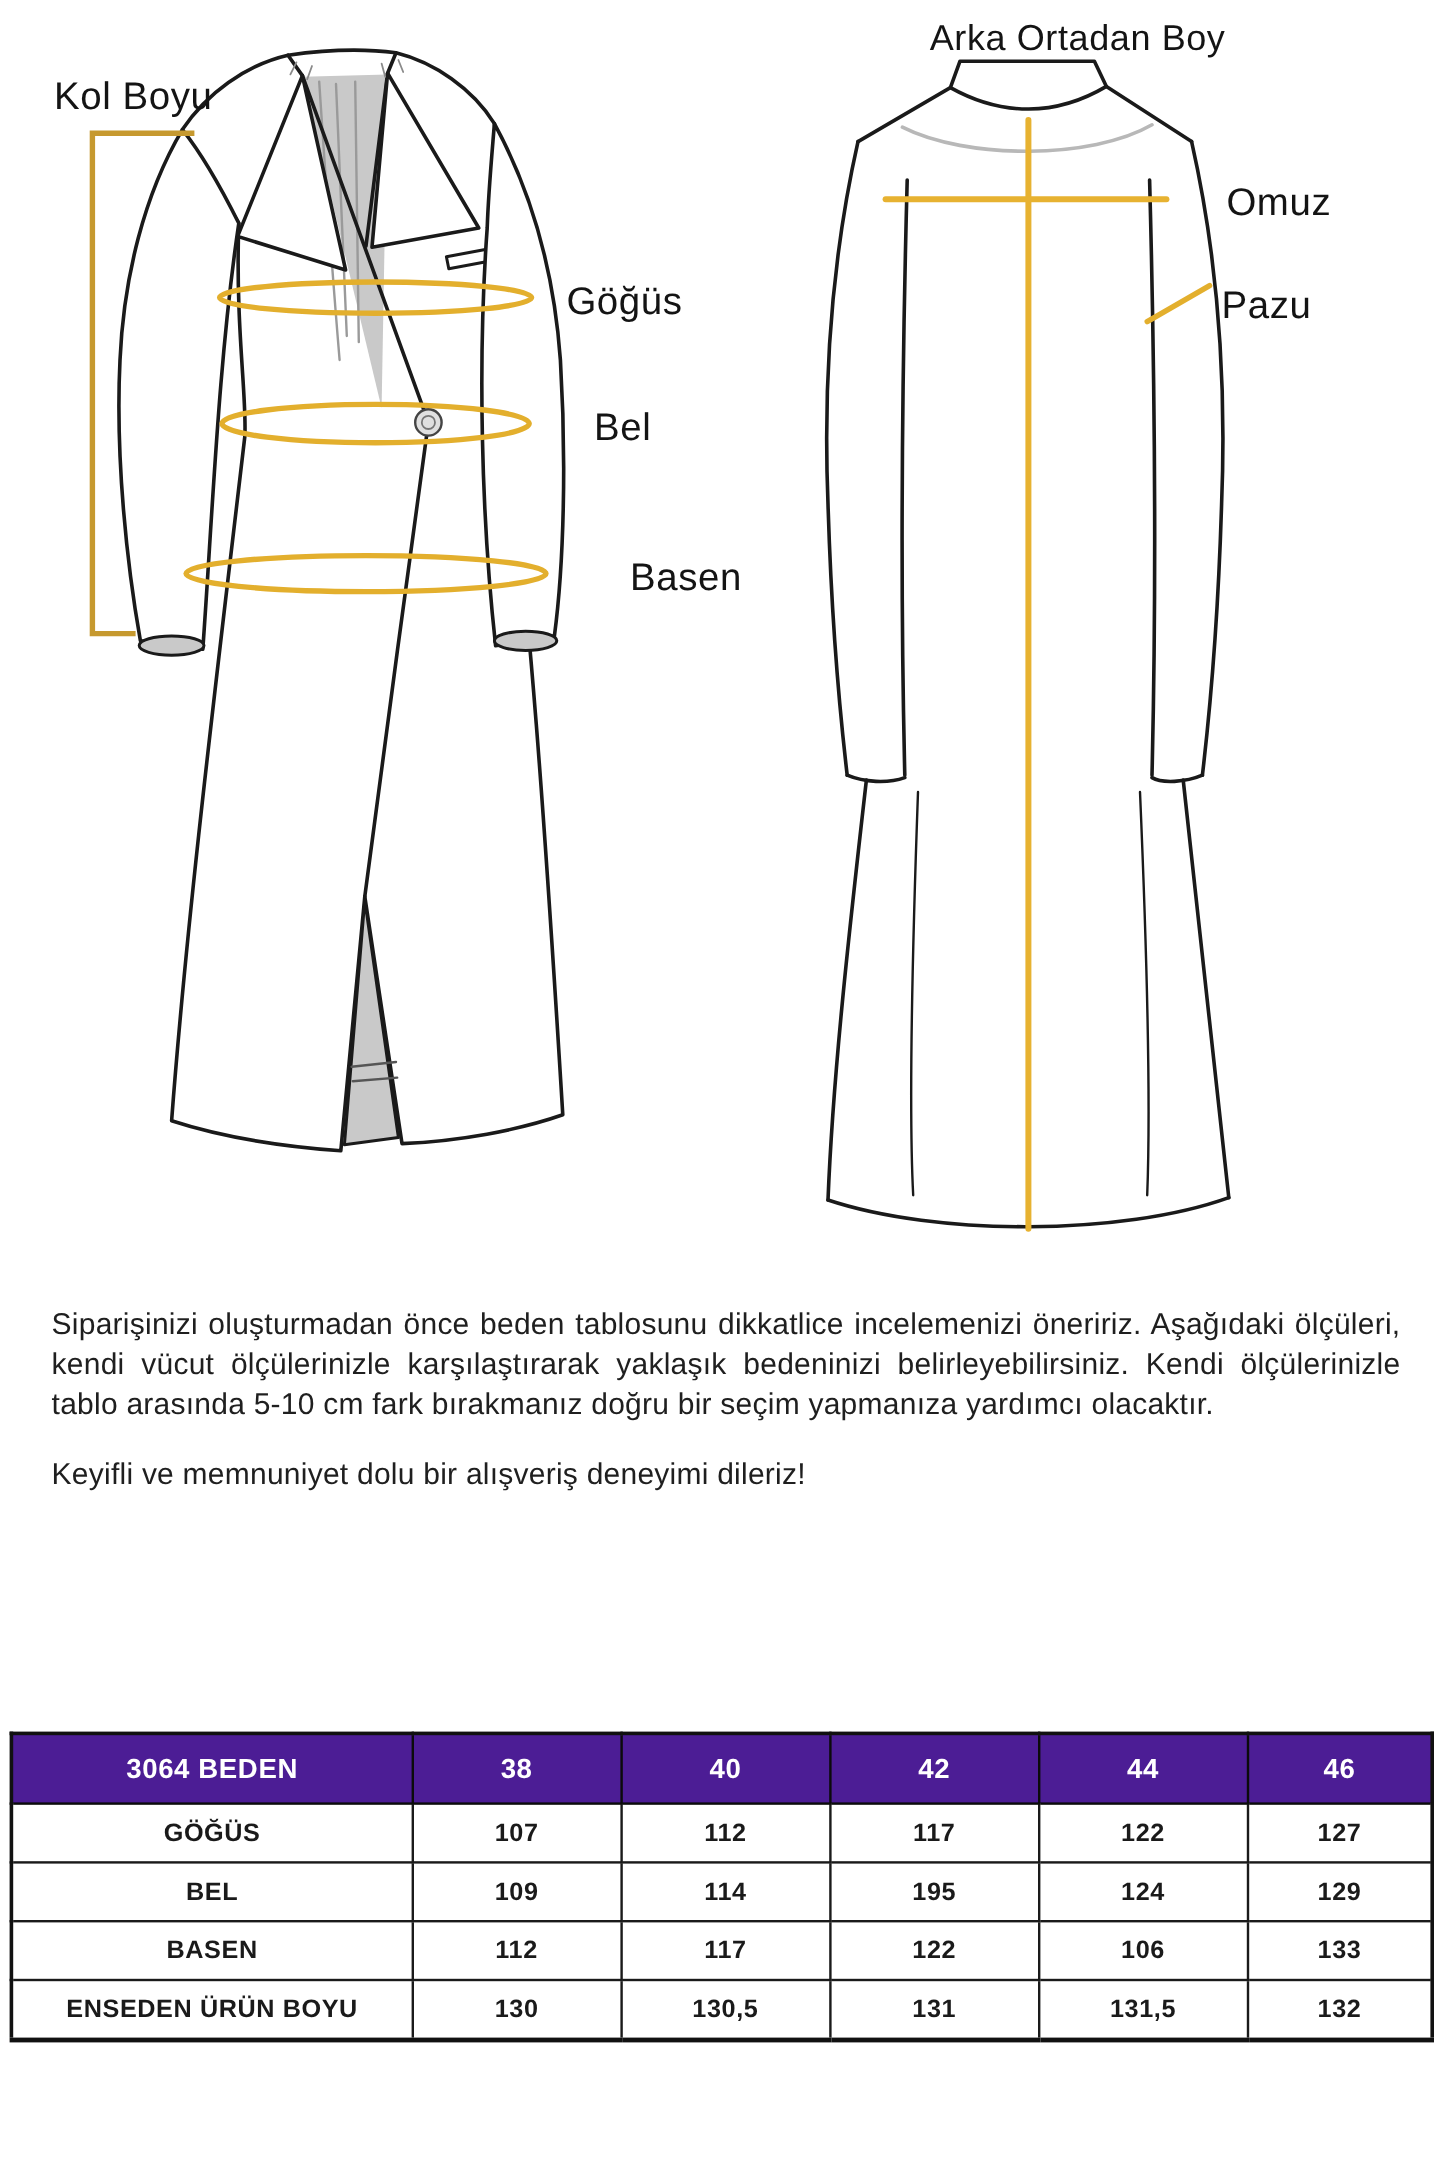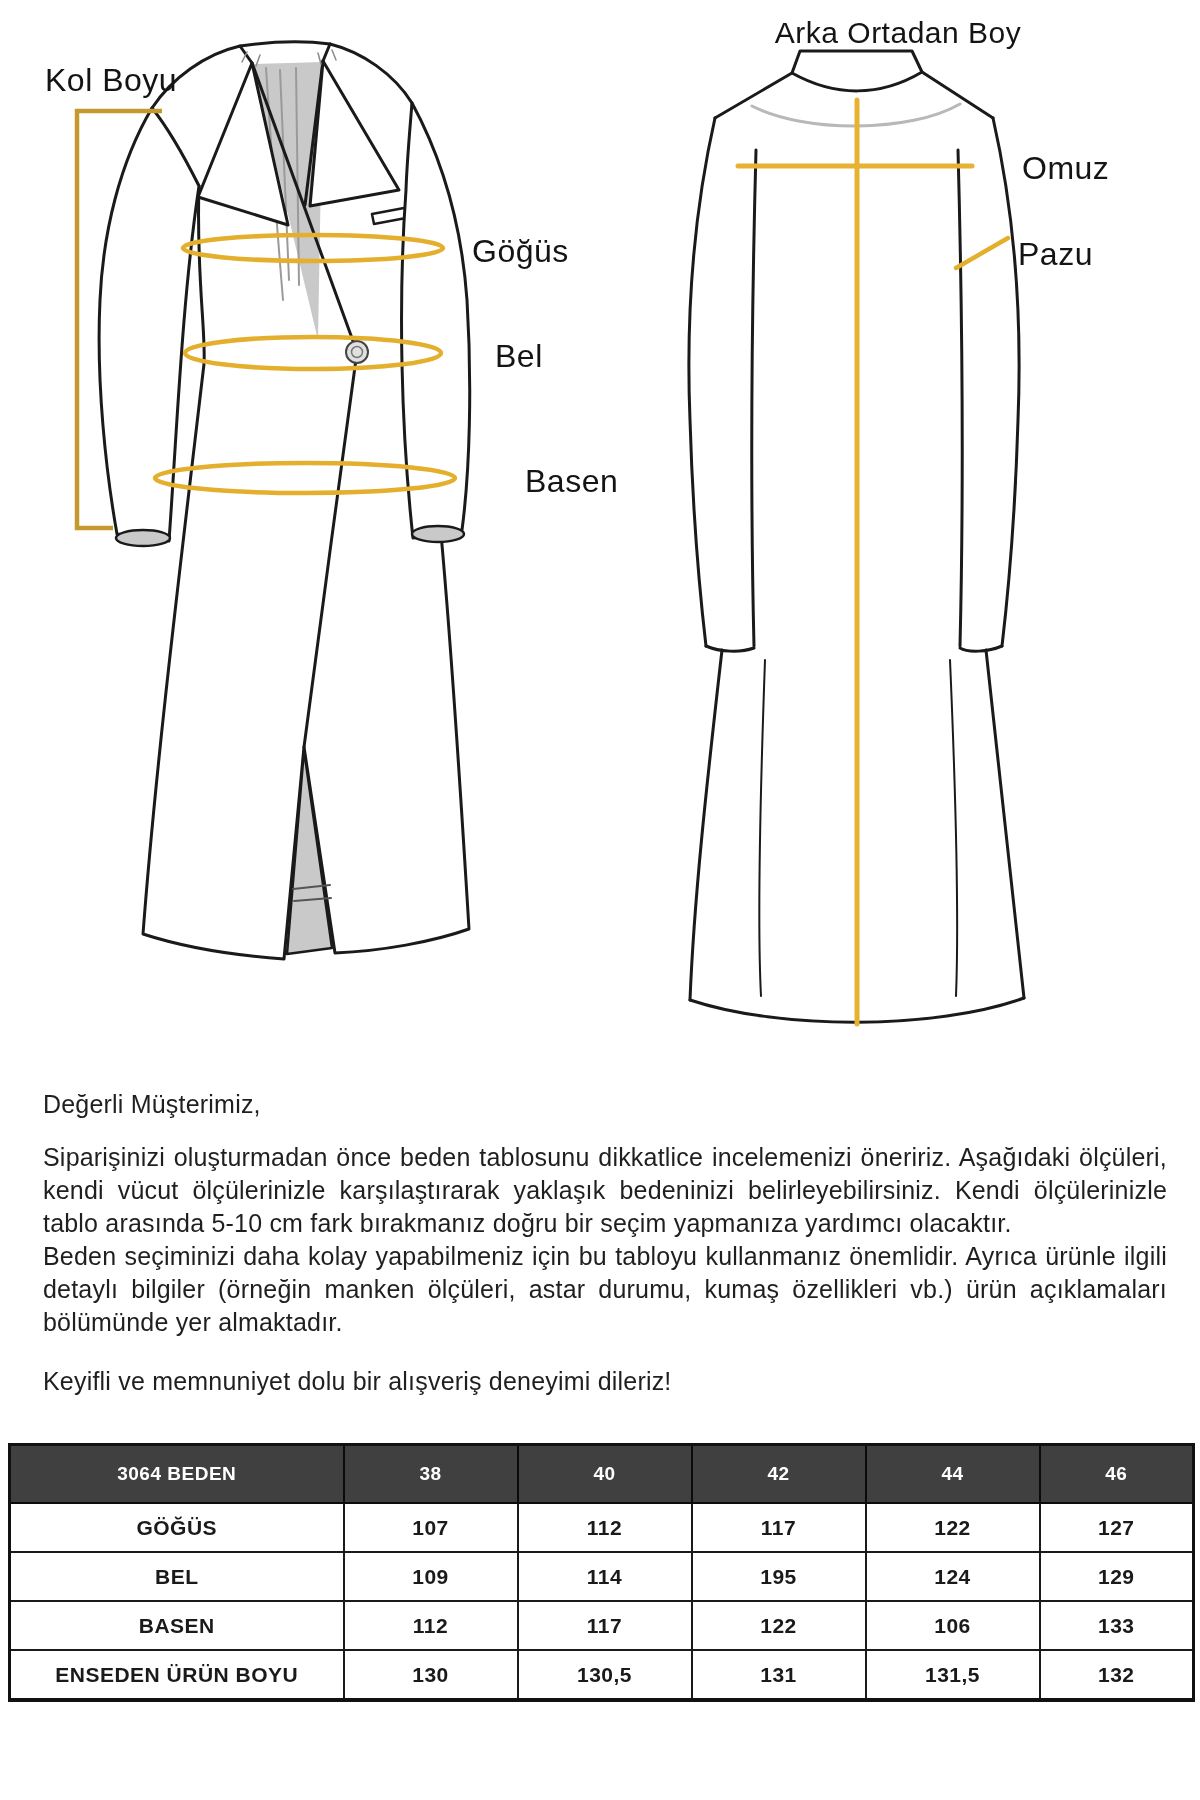--- a/index.html
+++ b/index.html
@@ -21,21 +21,21 @@
   #intro{position:absolute;left:43px;top:1088px;width:1124px;font-size:25px;
          line-height:33px;color:#1f1f1f;letter-spacing:.2px;}
   #greeting{margin:0 0 20px 0;}
   .para{margin:0;text-align:justify;}
   #closing{margin:26px 0 0 0;}
   
   #size-table{position:absolute;left:8px;top:1443px;width:1184px;border-collapse:collapse;
               table-layout:fixed;font-size:21px;}
   #size-table th,#size-table td{border:2px solid #1a1a1a;text-align:center;padding:0;
               font-weight:600;letter-spacing:.5px;}
-  #size-table thead th{background:#404040;color:#ffffff;height:56px;font-size:19px;
+  #size-table thead th{background:#4c1d95;color:#ffffff;height:56px;font-size:23px;
               border:2px solid #0b0b0b;border-left:2px solid #8a8a8a;}
   #size-table thead th:first-child{border-left:2px solid #0b0b0b;}
   #size-table tbody td{height:47px;background:#fff;}
   #size-table{border:3px solid #111;}
   #size-table tbody tr:last-child td{border-bottom:4px solid #111;}
 </style>
 </head>
 <body>
 
 <div id="page">
@@ -124,23 +124,21 @@
     <span class="diagram-label lbl-kol">Kol Boyu</span>
     <span class="diagram-label lbl-gogus">Göğüs</span>
     <span class="diagram-label lbl-bel">Bel</span>
     <span class="diagram-label lbl-basen">Basen</span>
     <span class="diagram-label lbl-arka">Arka Ortadan Boy</span>
     <span class="diagram-label lbl-omuz">Omuz</span>
     <span class="diagram-label lbl-pazu">Pazu</span>
   </div>
 
   <div id="intro">
-    <p id="greeting">Değerli Müşterimiz,</p>
     <p class="para">Siparişinizi oluşturmadan önce beden tablosunu dikkatlice incelemenizi öneririz. Aşağıdaki ölçüleri, kendi vücut ölçülerinizle karşılaştırarak yaklaşık bedeninizi belirleyebilirsiniz. Kendi ölçülerinizle tablo arasında 5-10 cm fark bırakmanız doğru bir seçim yapmanıza yardımcı olacaktır.</p>
-    <p class="para">Beden seçiminizi daha kolay yapabilmeniz için bu tabloyu kullanmanız önemlidir. Ayrıca ürünle ilgili detaylı bilgiler (örneğin manken ölçüleri, astar durumu, kumaş özellikleri vb.) ürün açıklamaları bölümünde yer almaktadır.</p>
     <p id="closing">Keyifli ve memnuniyet dolu bir alışveriş deneyimi dileriz!</p>
   </div>
 
   <table id="size-table">
     <colgroup>
       <col style="width:334px">
         <col style="width:174px">
         <col style="width:174px">
       <col style="width:174px">
         <col style="width:174px">

